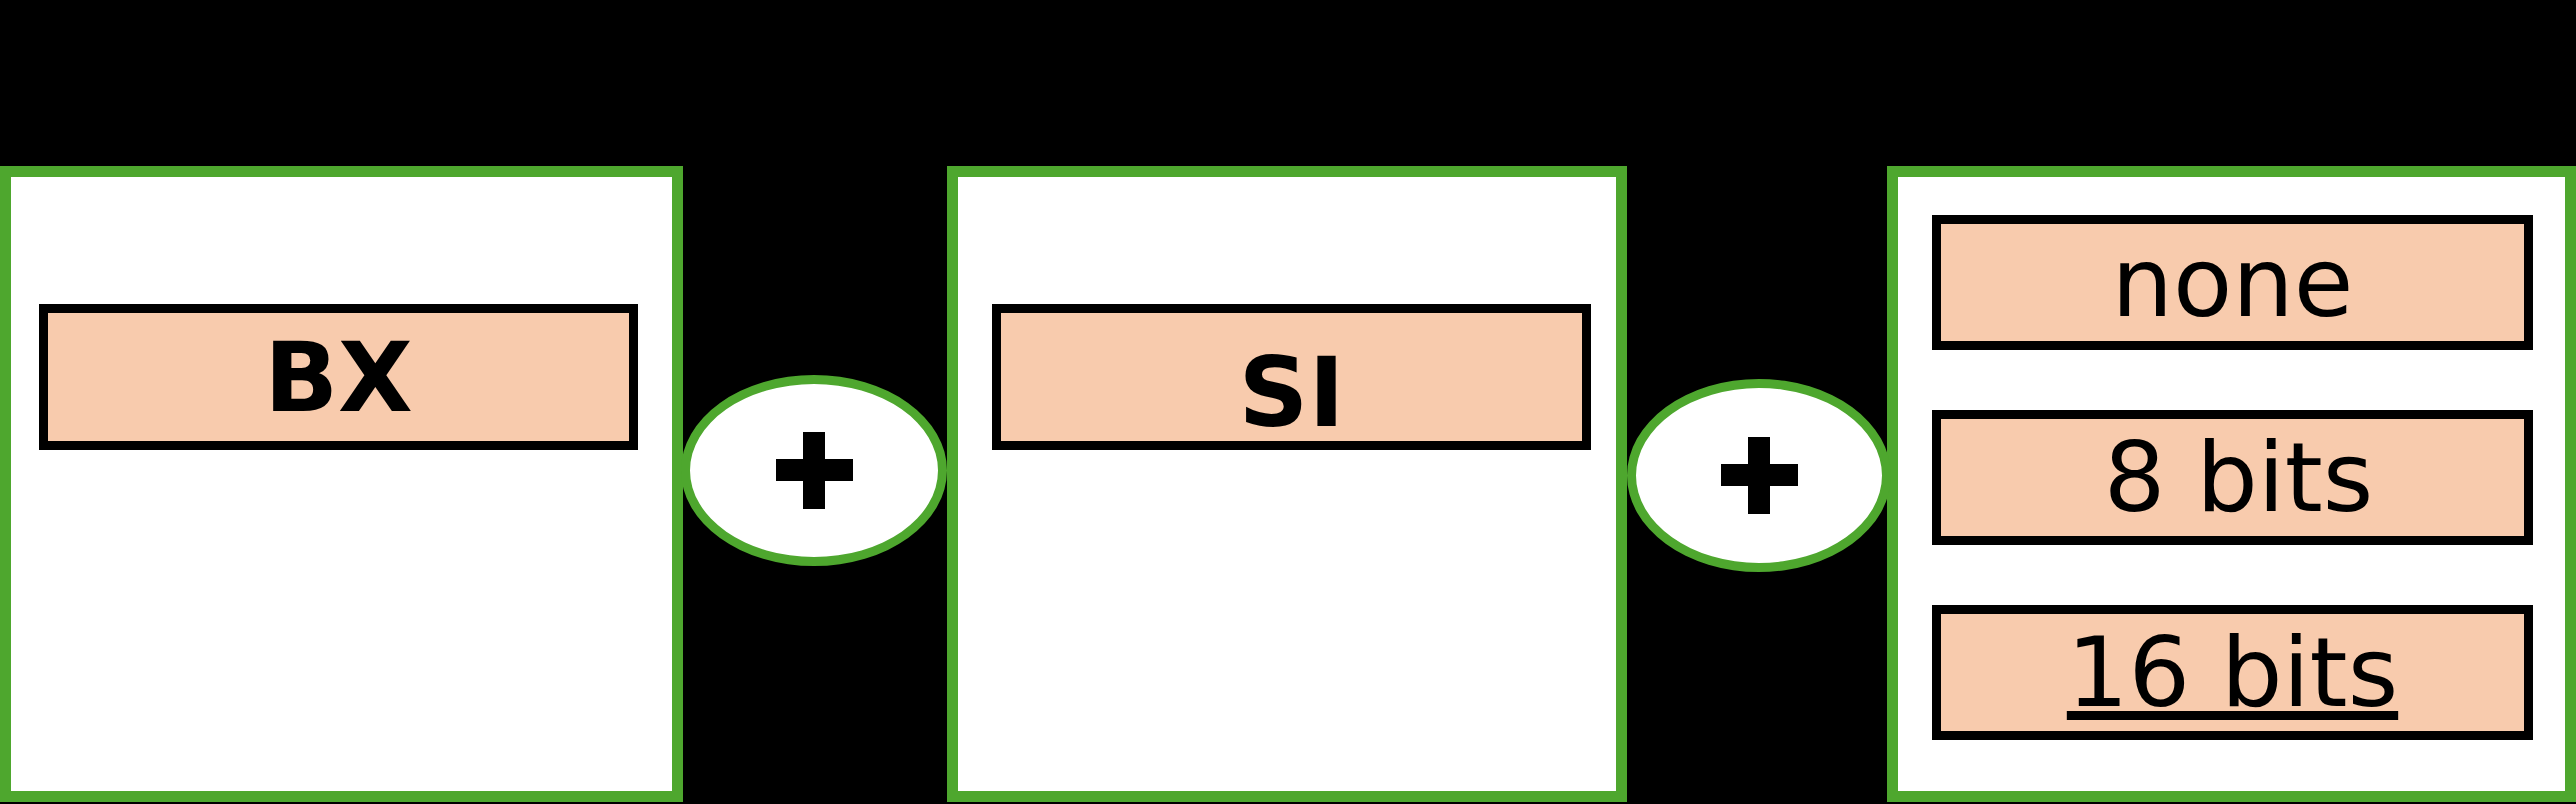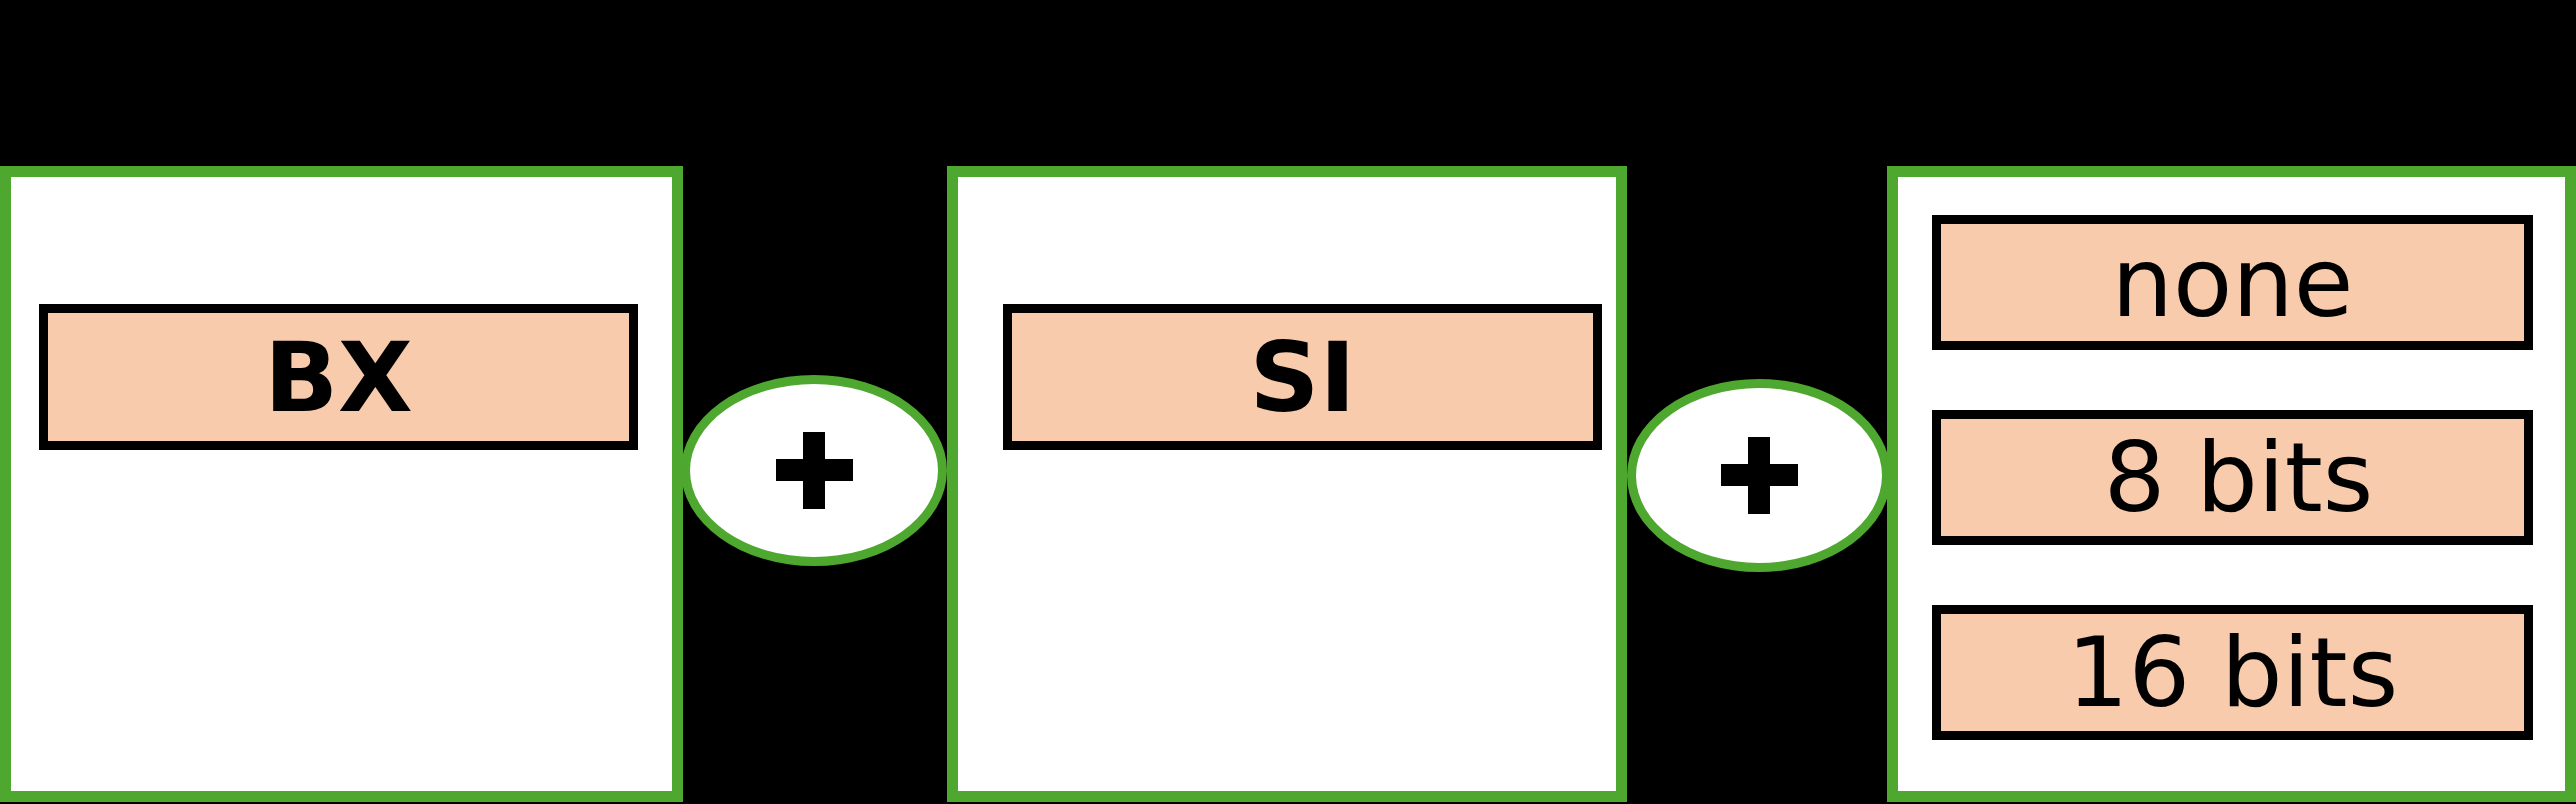--- a/index.html
+++ b/index.html
@@ -33,28 +33,28 @@
     background: var(--chip-fill, #F8CBAD);
     border: 9px solid var(--chip-border, #000);
     display: flex;
     align-items: center;
     justify-content: center;
     font-size: 97px;
     line-height: 1;
     color: var(--text, #000);
   }
   .chip-reg { width: 599px; height: 146px; left: 28px; font-weight: bold; }
-  #panel-index .chip-reg { left: 45px; }
+  #panel-index .chip-reg { left: 34px; align-items: flex-end; }
   .chip-reg.row-0 { top: 127px; }
   .chip-reg.row-1 { top: 332px; }
 
   .chip-disp { width: 601px; height: 135px; left: 34px; }
   .chip-disp.row-0 { top: 38px; }
   .chip-disp.row-1 { top: 233px; padding-left: 12px; }
-  .chip-disp.row-2 { top: 428px; }
+  .chip-disp.row-2 { top: 428px; text-decoration: underline; }
 
   .op-ellipse {
     position: absolute;
     box-sizing: border-box;
     background: var(--panel-fill, #fff);
     border: 9px solid var(--panel-border, #4EA72E);
     border-radius: 50%;
     display: flex;
     align-items: center;
     justify-content: center;

